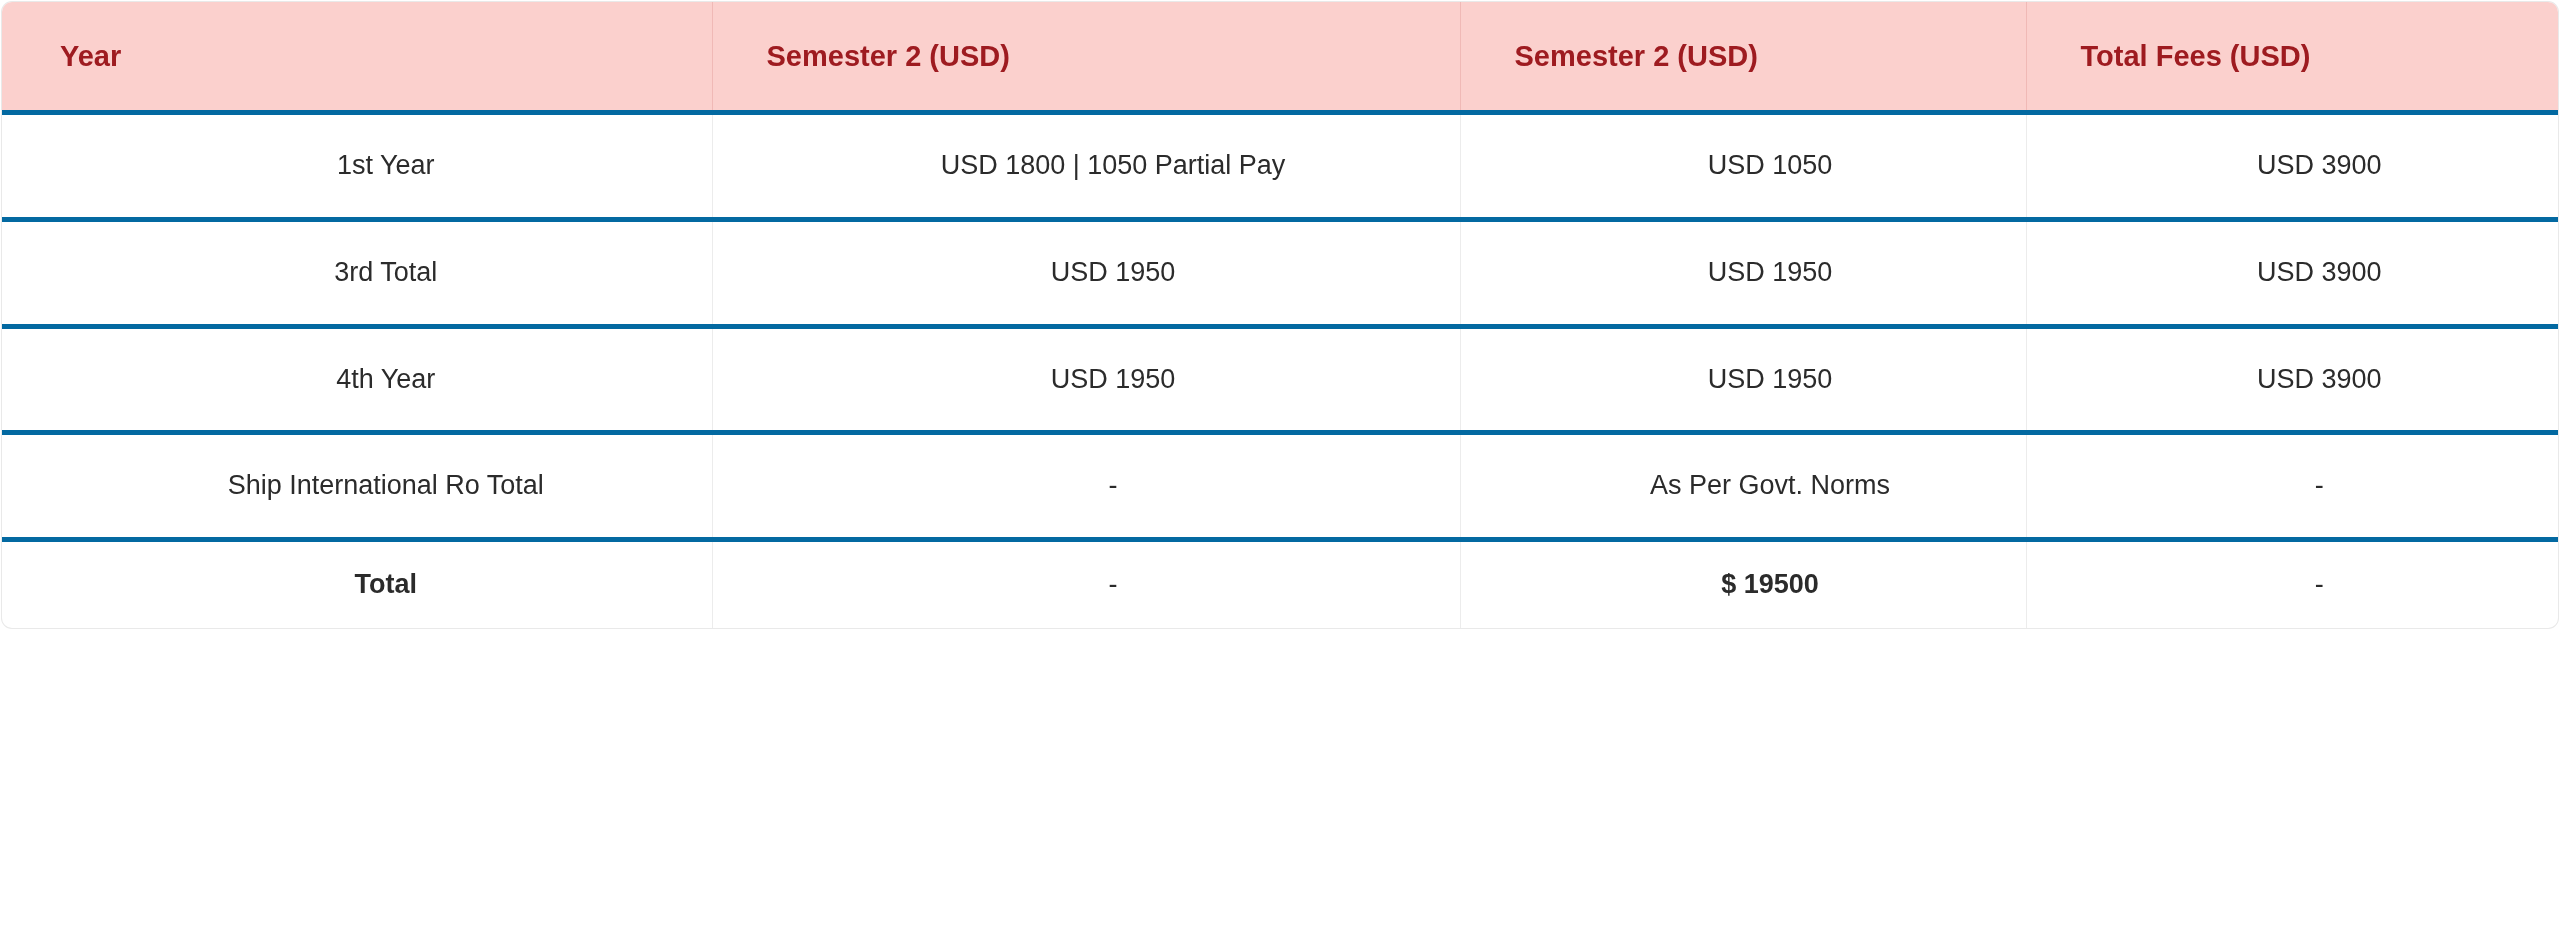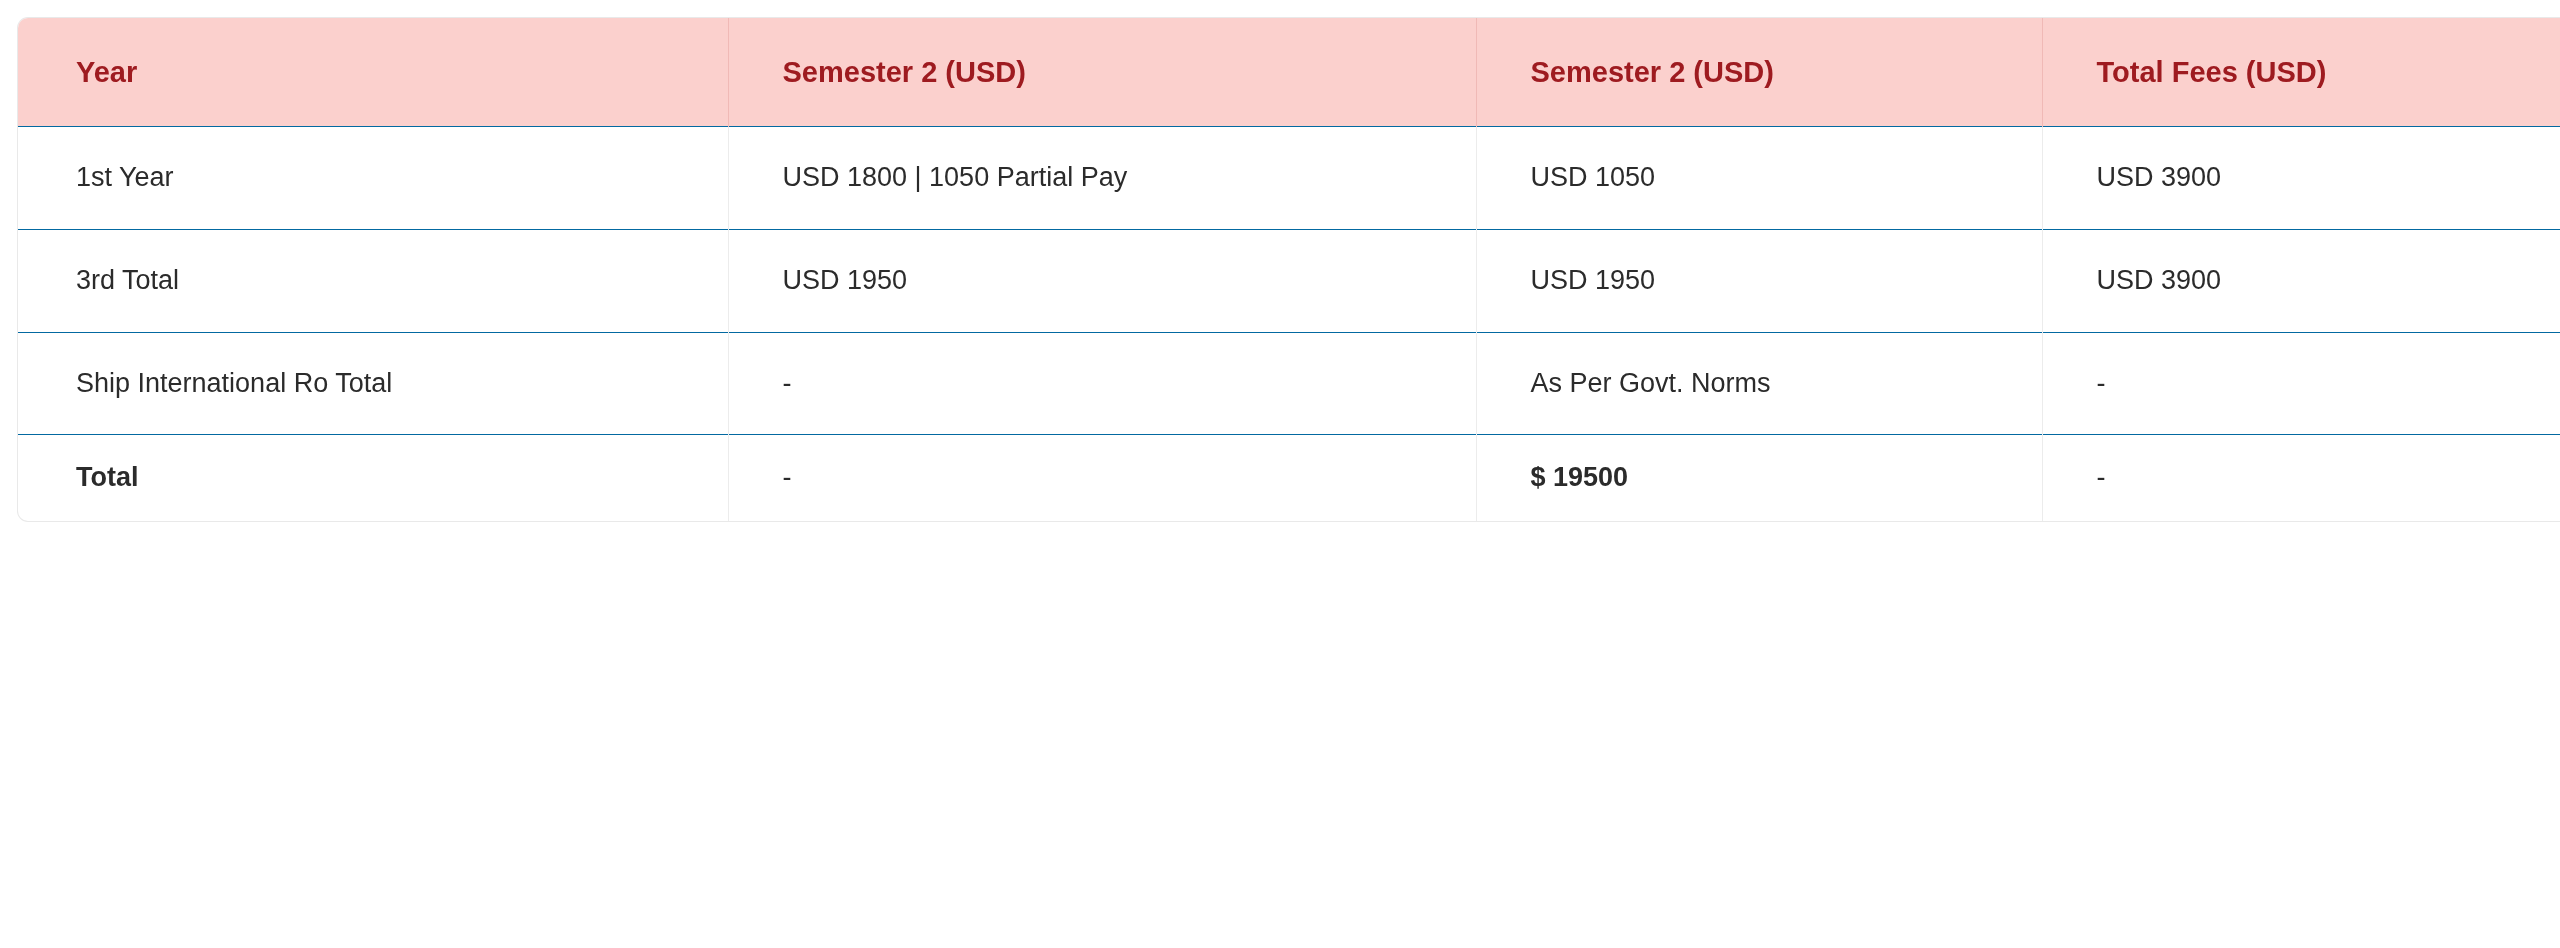--- a/index.html
+++ b/index.html
@@ -8,21 +8,21 @@
     background: #ffffff;
     width: 2560px;
   }
   body {
     font-family: "Liberation Sans", sans-serif;
     -webkit-font-smoothing: antialiased;
   }
   .table-wrap {
     width: 2078px;
     box-sizing: border-box;
-    padding: 16px;
+    padding: 0;
     background: #ffffff;
   }
   table.fees {
     border-collapse: collapse;
     width: 2556px;
     margin: 2px;
     background: #ffffff;
     table-layout: fixed;
     border-radius: 10px;
     overflow: hidden;
@@ -49,26 +49,27 @@
   table.fees thead th.col-2,
   table.fees thead th.col-3 {
     padding-left: 54px;
     border-left: 1px solid #f0b9b6;
   }
 
   table.fees tbody td {
     font-size: 27px;
     color: #2b2b2b;
     padding: 34px 0 34px 58px;
-    border-top: 1px solid #0369a1;
+    border-top: 5px solid #0369a1;
     vertical-align: middle;
     line-height: 1.25;
     white-space: nowrap;
     overflow: hidden;
     text-overflow: ellipsis;
+    text-align: center;
   }
   table.fees tbody td.col-1,
   table.fees tbody td.col-2,
   table.fees tbody td.col-3 {
     padding-left: 54px;
     border-left: 1px solid #ececec;
   }
   table.fees tbody tr.total-row td {
     font-weight: bold;
     padding-top: 26px;
@@ -109,20 +110,26 @@
         <td class="col-2">USD 1050</td>
         <td class="col-3">USD 3900</td>
       </tr>
       <tr>
         <td class="col-0">3rd Total</td>
         <td class="col-1">USD 1950</td>
         <td class="col-2">USD 1950</td>
         <td class="col-3">USD 3900</td>
       </tr>
       <tr>
+        <td class="col-0">4th Year</td>
+        <td class="col-1">USD 1950</td>
+        <td class="col-2">USD 1950</td>
+        <td class="col-3">USD 3900</td>
+      </tr>
+      <tr>
         <td class="col-0">Ship International Ro Total</td>
         <td class="col-1">-</td>
         <td class="col-2">As Per Govt. Norms</td>
         <td class="col-3">-</td>
       </tr>
       <tr class="total-row">
         <td class="col-0">Total</td>
         <td class="col-1">-</td>
         <td class="col-2">$ 19500</td>
         <td class="col-3">-</td>

